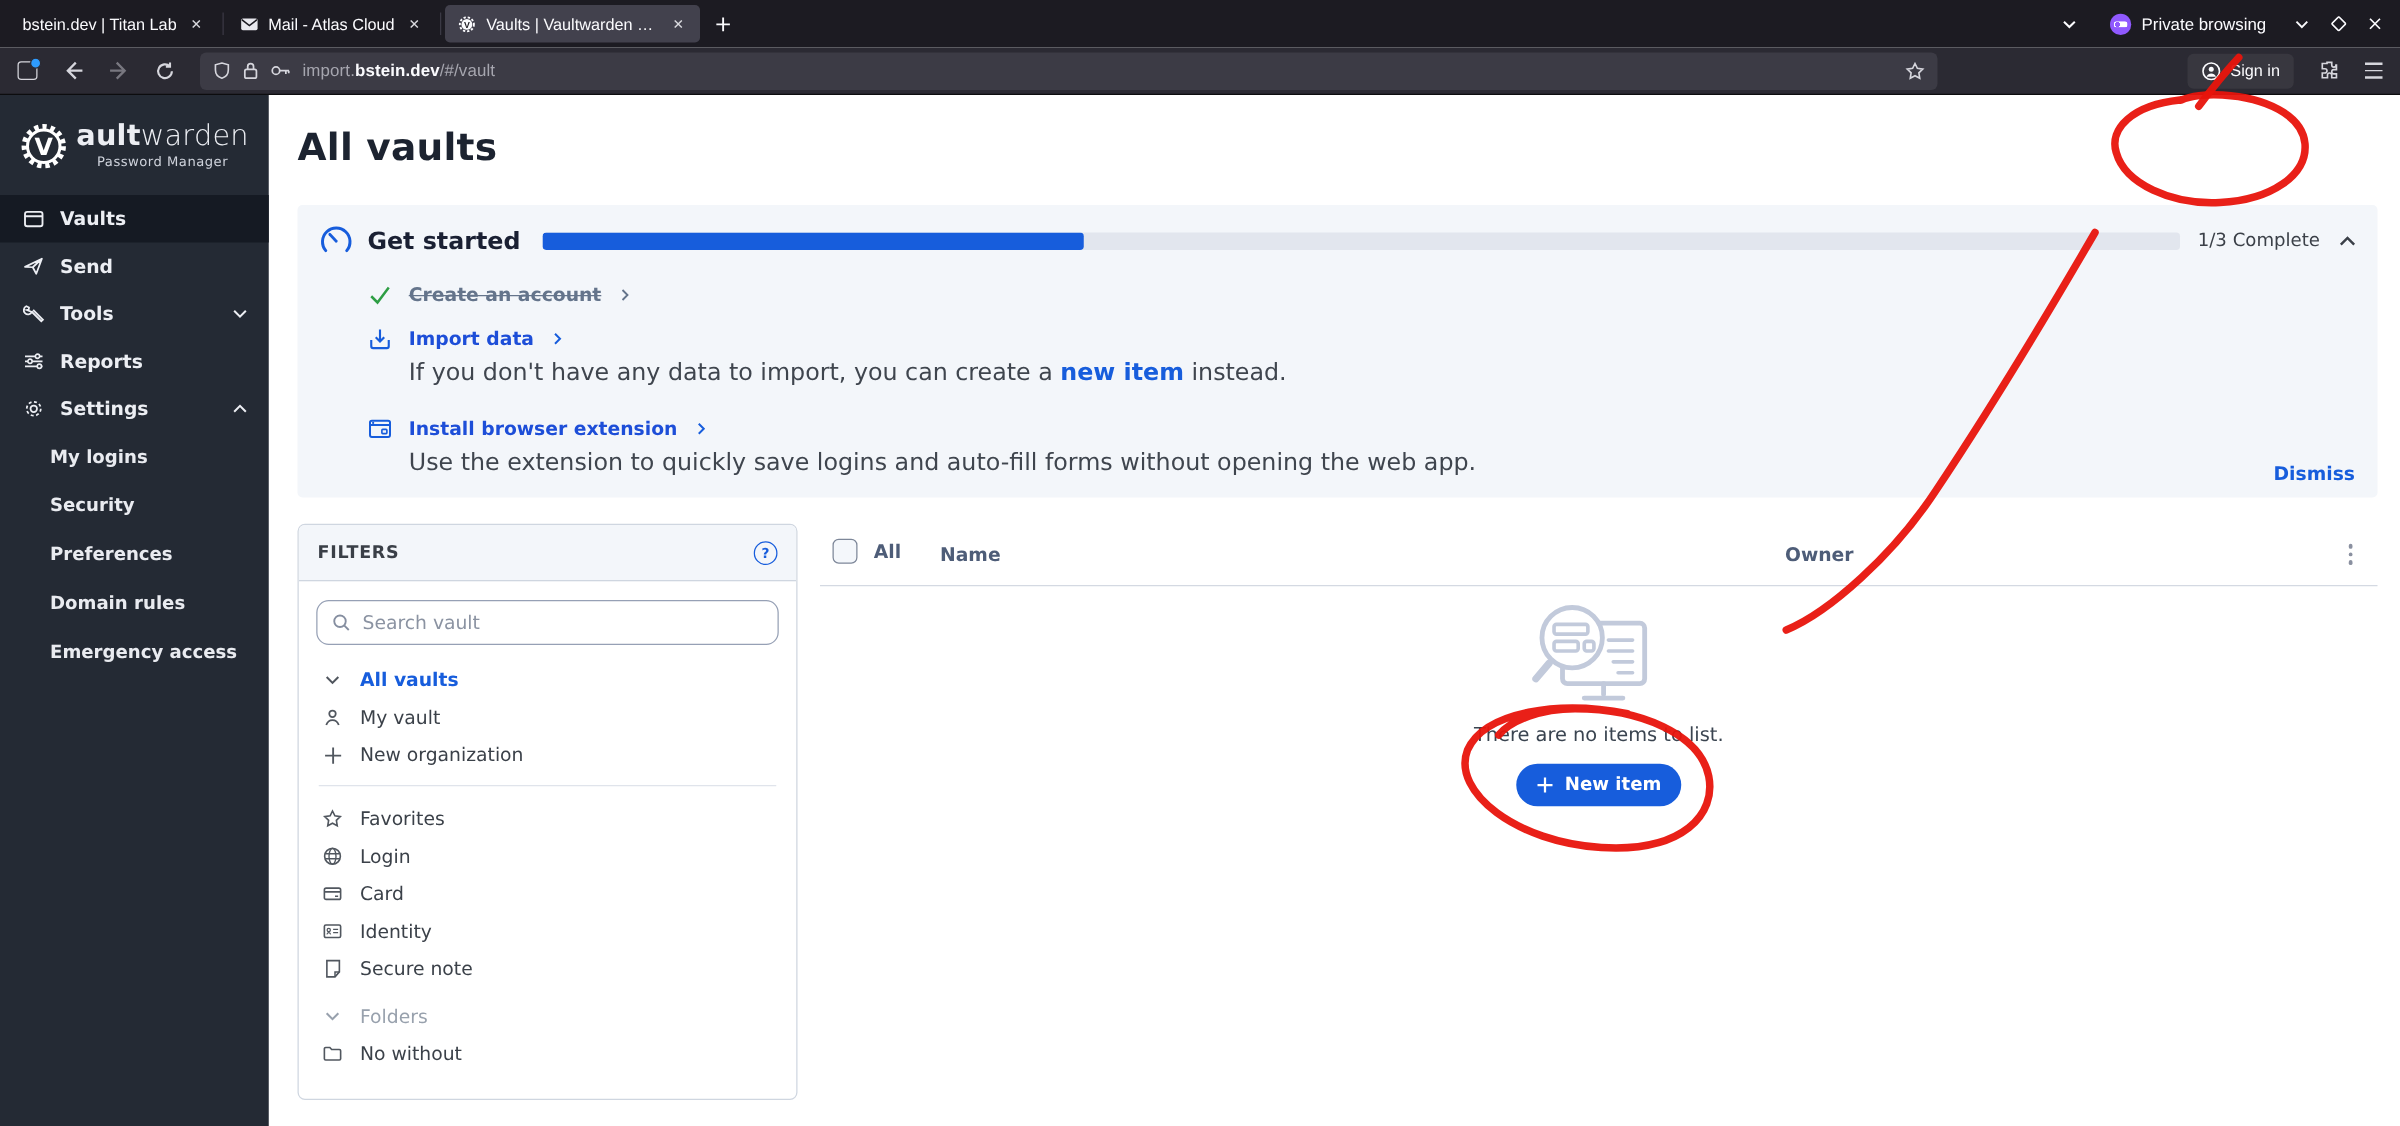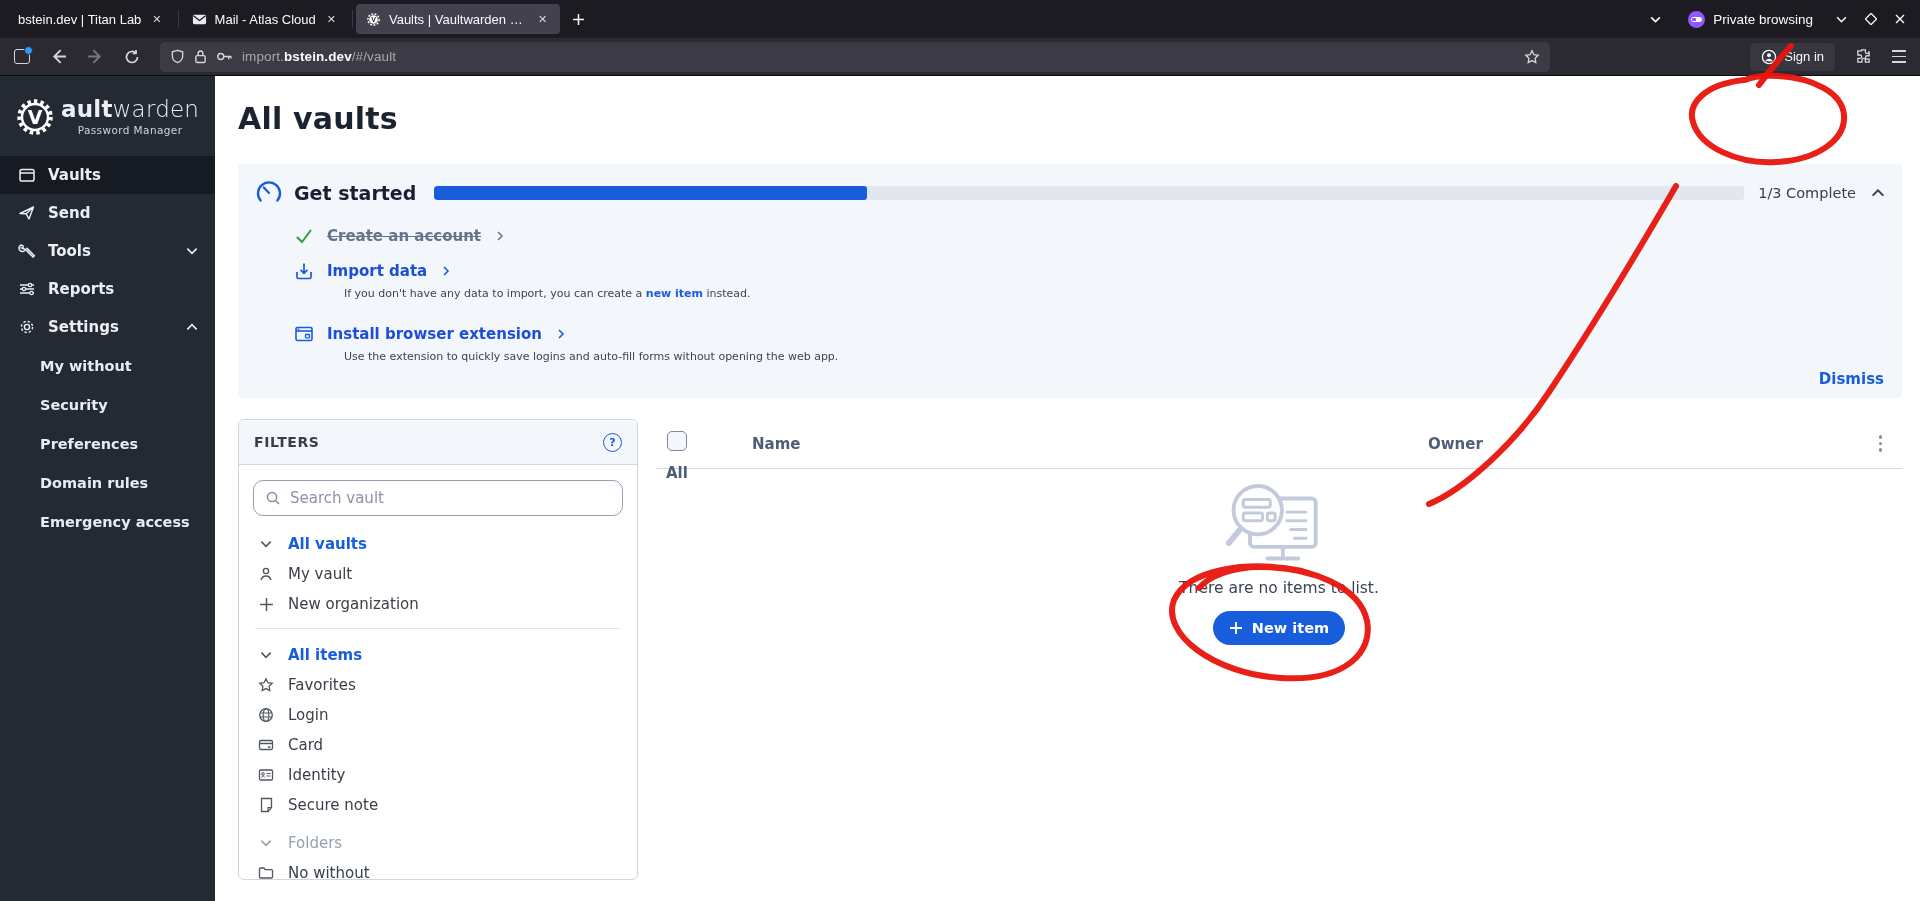--- a/index.html
+++ b/index.html
@@ -84,21 +84,21 @@
   .banner-title { font-size:19px; font-weight:700; color:#1a2033; margin-left:10px; white-space:nowrap; }
   .progress-track { flex:1; height:14px; background:#e2e6ee; border-radius:3px;
                     margin:0 14px 0 18px; overflow:hidden; }
   .progress-fill { height:100%; background:#175ddc; border-radius:3px; }
   .progress-label { font-size:14.5px; color:#3b4048; white-space:nowrap; }
   .collapse { margin-left:14px; display:flex; cursor:pointer; }
   .steps { margin:18px 0 0 40px; }
   .step-row { display:flex; align-items:center; gap:13px; }
   .step-label { font-size:15px; font-weight:700; color:#1d4ed8; cursor:pointer; }
   .step-label.done { color:#64748b; text-decoration:line-through; }
-  .step-desc { margin:6px 0 0 50px; font-size:11px; color:#3f454e; }
+  .step-desc { margin:6px 0 0 33px; font-size:19px; color:#3f454e; }
   .step-desc a { color:#175ddc; font-weight:700; text-decoration:none; cursor:pointer; }
   .gap1 { height:15px; } .gap2 { height:24px; }
   .dismiss { position:absolute; right:18px; bottom:10px; font-size:15px; font-weight:700;
              color:#175ddc; cursor:pointer; }
 
   
   .content-row { display:flex; gap:18px; margin-top:21px; align-items:flex-start; }
   .filters-card { width:400px; flex:0 0 400px; border:1px solid #cfd6e0; border-radius:6px;
                   background:#fff; height:461px; overflow:hidden; }
   .filters-head { height:45px; background:#f3f6fa; border-bottom:1px solid #cfd6e0;
@@ -117,21 +117,21 @@
   .f-item { display:flex; align-items:center; gap:13px; padding:3px 4px; font-size:15px;
             color:#3b4149; cursor:pointer; line-height:16px; }
   .f-item + .f-item { margin-top:6px; }
   .f-item.active { color:#175ddc; font-weight:700; }
   .f-item.muted { color:#98a1ad; }
   .f-divider { border-top:1px solid #e0e4eb; margin:12px 2px 14px 2px; }
   .ficon { width:18px; height:18px; flex:0 0 auto; display:flex; align-items:center; justify-content:center; }
 
   .table-area { flex:1; position:relative; min-height:461px; }
   .table-head { position:relative; height:50px; border-bottom:1px solid #d4d9e2; }
-  .th-all { position:absolute; left:10px; top:12px; display:flex; align-items:center; gap:13px;flex-direction:column; }
+  .th-all { position:absolute; left:10px; top:12px; display:flex; align-items:center; gap:13px; }
   .checkbox { width:20px; height:20px; border:1.5px solid #7d8799; border-radius:5px;
               background:#f4f7fb; cursor:pointer; }
   .th-label { font-size:15px; font-weight:700; color:#4e5d78; }
   .th-name  { position:absolute; left:96px;  top:16px; }
   .th-owner { position:absolute; left:772px; top:16px; }
   .th-dots  { position:absolute; right:18px; top:14px; display:flex; flex-direction:column;
               gap:3px; cursor:pointer; padding:2px; }
   .th-dots i { width:3.5px; height:3.5px; border-radius:50%; background:#8a90a0; }
   .empty-state { display:flex; flex-direction:column; align-items:center; margin-top:14px; }
   .empty-msg { margin-top:4px; font-size:15.5px; color:#3a4450; }
@@ -321,21 +321,21 @@
             <circle cx="9" cy="9" r="5.6" fill="none" stroke="#eceef3" stroke-width="1.4" stroke-dasharray="2.4 2"></circle>
             <circle cx="9" cy="9" r="2.6" fill="none" stroke="#eceef3" stroke-width="1.4"></circle>
           </svg>
         <span>Settings</span>
         <span class="grow"></span>
         <svg width="14" height="14" viewBox="0 0 12 12">
             <path d="M2 8l4-4 4 4" stroke="#eceef3" stroke-width="1.4" fill="none"></path>
           </svg>
       </div>
       <div class="nav-sub">
-          <span>My without</span>
+          <span>My logins</span>
         </div>
       <div class="nav-sub">
           <span>Security</span>
         </div>
       <div class="nav-sub">
           <span>Preferences</span>
         </div>
       <div class="nav-sub">
           <span>Domain rules</span>
         </div>
@@ -446,28 +446,20 @@
                       <path d="M7 1v12M1 7h12" stroke="#51575f" stroke-width="1.4"></path>
                     </svg>
                   </span>
                 <span>New organization</span>
               </div>
             </div>
 
             <div class="f-divider"></div>
 
             <div class="f-list" style="margin-top:0;">
-              <div class="f-item active">
-                <span class="ficon">
-                    <svg width="14" height="14" viewBox="0 0 12 12">
-                      <path d="M2 4l4 4 4-4" stroke="#51575f" stroke-width="1.4" fill="none"></path>
-                    </svg>
-                  </span>
-                <span>All items</span>
-              </div>
               <div class="f-item">
                 <span class="ficon">
                     <svg width="16" height="16" viewBox="0 0 16 16">
                       <path d="M8 1.8l1.9 3.9 4.3.6-3.1 3 .7 4.3L8 11.6l-3.8 2 .7-4.3-3.1-3 4.3-.6z" fill="none" stroke="#51575f" stroke-width="1.3"></path>
                     </svg>
                   </span>
                 <span>Favorites</span>
               </div>
               <div class="f-item">
                 <span class="ficon">

